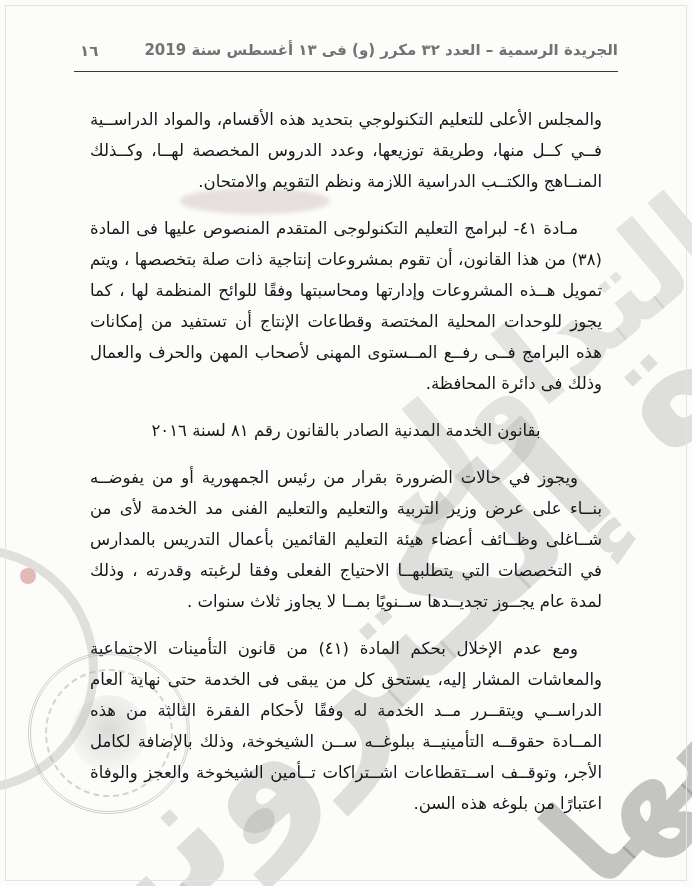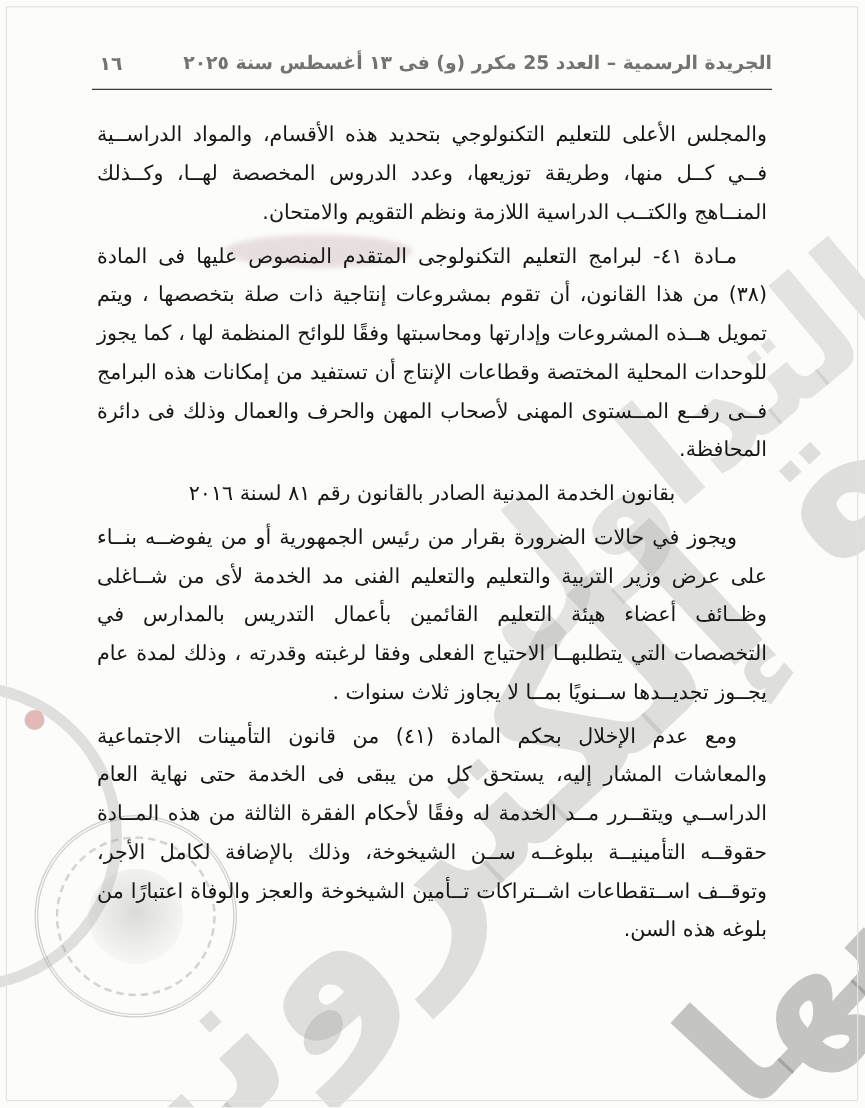--- a/index.html
+++ b/index.html
@@ -67,21 +67,21 @@
   .rule{
     position:absolute;top:71px;right:74px;left:74px;z-index:2;
     border:none;border-top:1.4px solid #3a3a3a;margin:0;
   }
   
   .doc{
     position:absolute;top:88px;right:74px;left:74px;z-index:2;
     font-size:16.5px;line-height:31px;color:#161616;
     text-align:justify;
   }
-  .doc p{margin:4px;text-indent:24px;}
+  .doc p{margin:16px;text-indent:24px;}
   .doc p.flush{text-indent:0;}
   .doc p.center-line{text-align:center;text-indent:0;}
   .lead{font-weight:normal;}
 </style>
 </head>
 <body>
 
 <div class="page">
 
   <div class="wm-layer">
@@ -92,21 +92,21 @@
     <div class="seal-arc"></div>
     <div class="pink-dot"></div>
     <div class="gray-dot"></div>
     <div class="scan-smudge"></div>
   </div>
 
   <div class="scan-edge"></div>
 
   <header class="hdr">
     <span class="pnum">١٦</span>
-    <span>الجريدة الرسمية – العدد 25 مكرر (و) فى ١٣ أغسطس سنة ٢٠٢٥</span>
+    <span>الجريدة الرسمية – العدد ٣٢ مكرر (و) فى ١٣ أغسطس سنة 2019</span>
   </header>
   <hr class="rule">
 
   <main class="doc">
     <p class="flush"><span>والمجلس الأعلى للتعليم التكنولوجي بتحديد هذه الأقسام، والمواد الدراســية فــي كــل منها، وطريقة توزيعها، وعدد الدروس المخصصة لهــا، وكــذلك المنــاهج والكتــب الدراسية اللازمة ونظم التقويم والامتحان.</span></p>
     <p><span class="lead">مـادة ٤١-</span><span> لبرامج التعليم التكنولوجى المتقدم المنصوص عليها فى المادة (٣٨) من هذا القانون، أن تقوم بمشروعات إنتاجية ذات صلة بتخصصها ، ويتم تمويل هــذه المشروعات وإدارتها ومحاسبتها وفقًا للوائح المنظمة لها ، كما يجوز للوحدات المحلية المختصة وقطاعات الإنتاج أن تستفيد من إمكانات هذه البرامج فــى رفــع المــستوى المهنى لأصحاب المهن والحرف والعمال وذلك فى دائرة المحافظة.</span></p>
     <p class="center-line"><span>بقانون الخدمة المدنية الصادر بالقانون رقم ٨١ لسنة ٢٠١٦</span></p>
     <p><span>ويجوز في حالات الضرورة بقرار من رئيس الجمهورية أو من يفوضــه بنــاء على عرض وزير التربية والتعليم والتعليم الفنى مد الخدمة لأى من شــاغلى وظــائف أعضاء هيئة التعليم القائمين بأعمال التدريس بالمدارس في التخصصات التي يتطلبهــا الاحتياج الفعلى وفقا لرغبته وقدرته ، وذلك لمدة عام يجــوز تجديــدها ســنويًا بمــا لا يجاوز ثلاث سنوات .</span></p>
     <p><span>ومع عدم الإخلال بحكم المادة (٤١) من قانون التأمينات الاجتماعية والمعاشات المشار إليه، يستحق كل من يبقى فى الخدمة حتى نهاية العام الدراســي ويتقــرر مــد الخدمة له وفقًا لأحكام الفقرة الثالثة من هذه المــادة حقوقــه التأمينيــة ببلوغــه ســن الشيخوخة، وذلك بالإضافة لكامل الأجر، وتوقــف اســتقطاعات اشــتراكات تــأمين الشيخوخة والعجز والوفاة اعتبارًا من بلوغه هذه السن.</span></p>
   </main>

